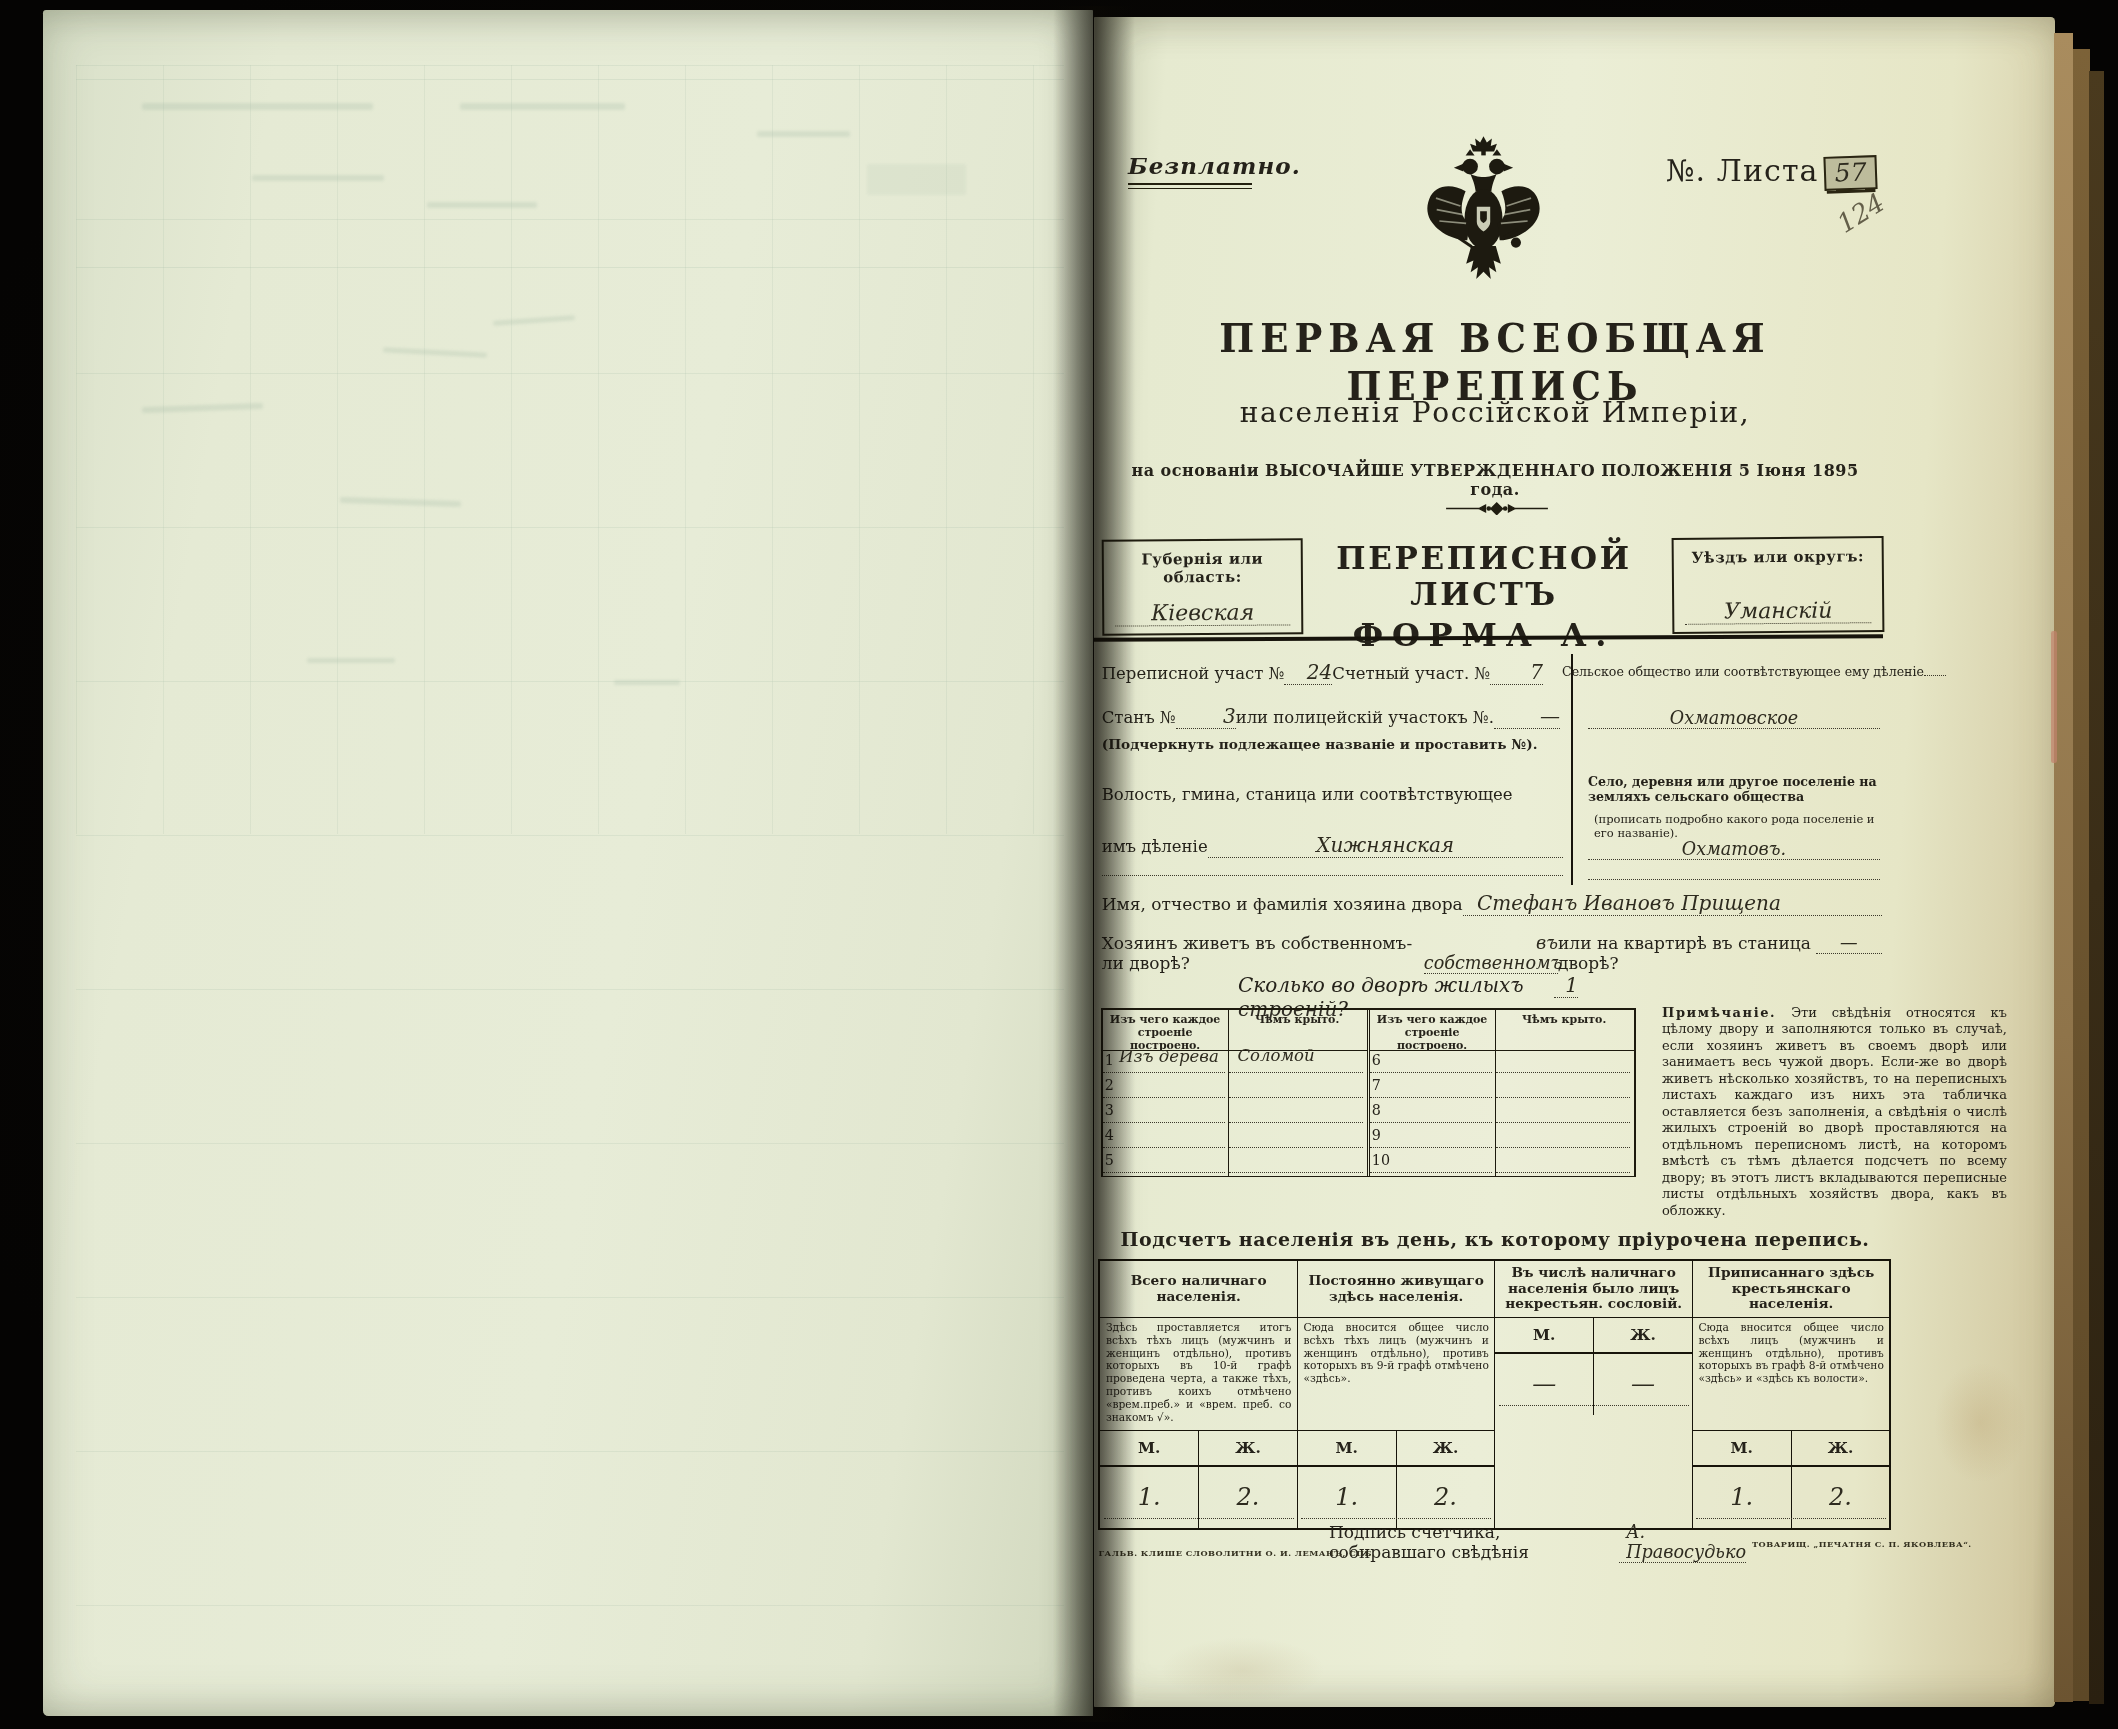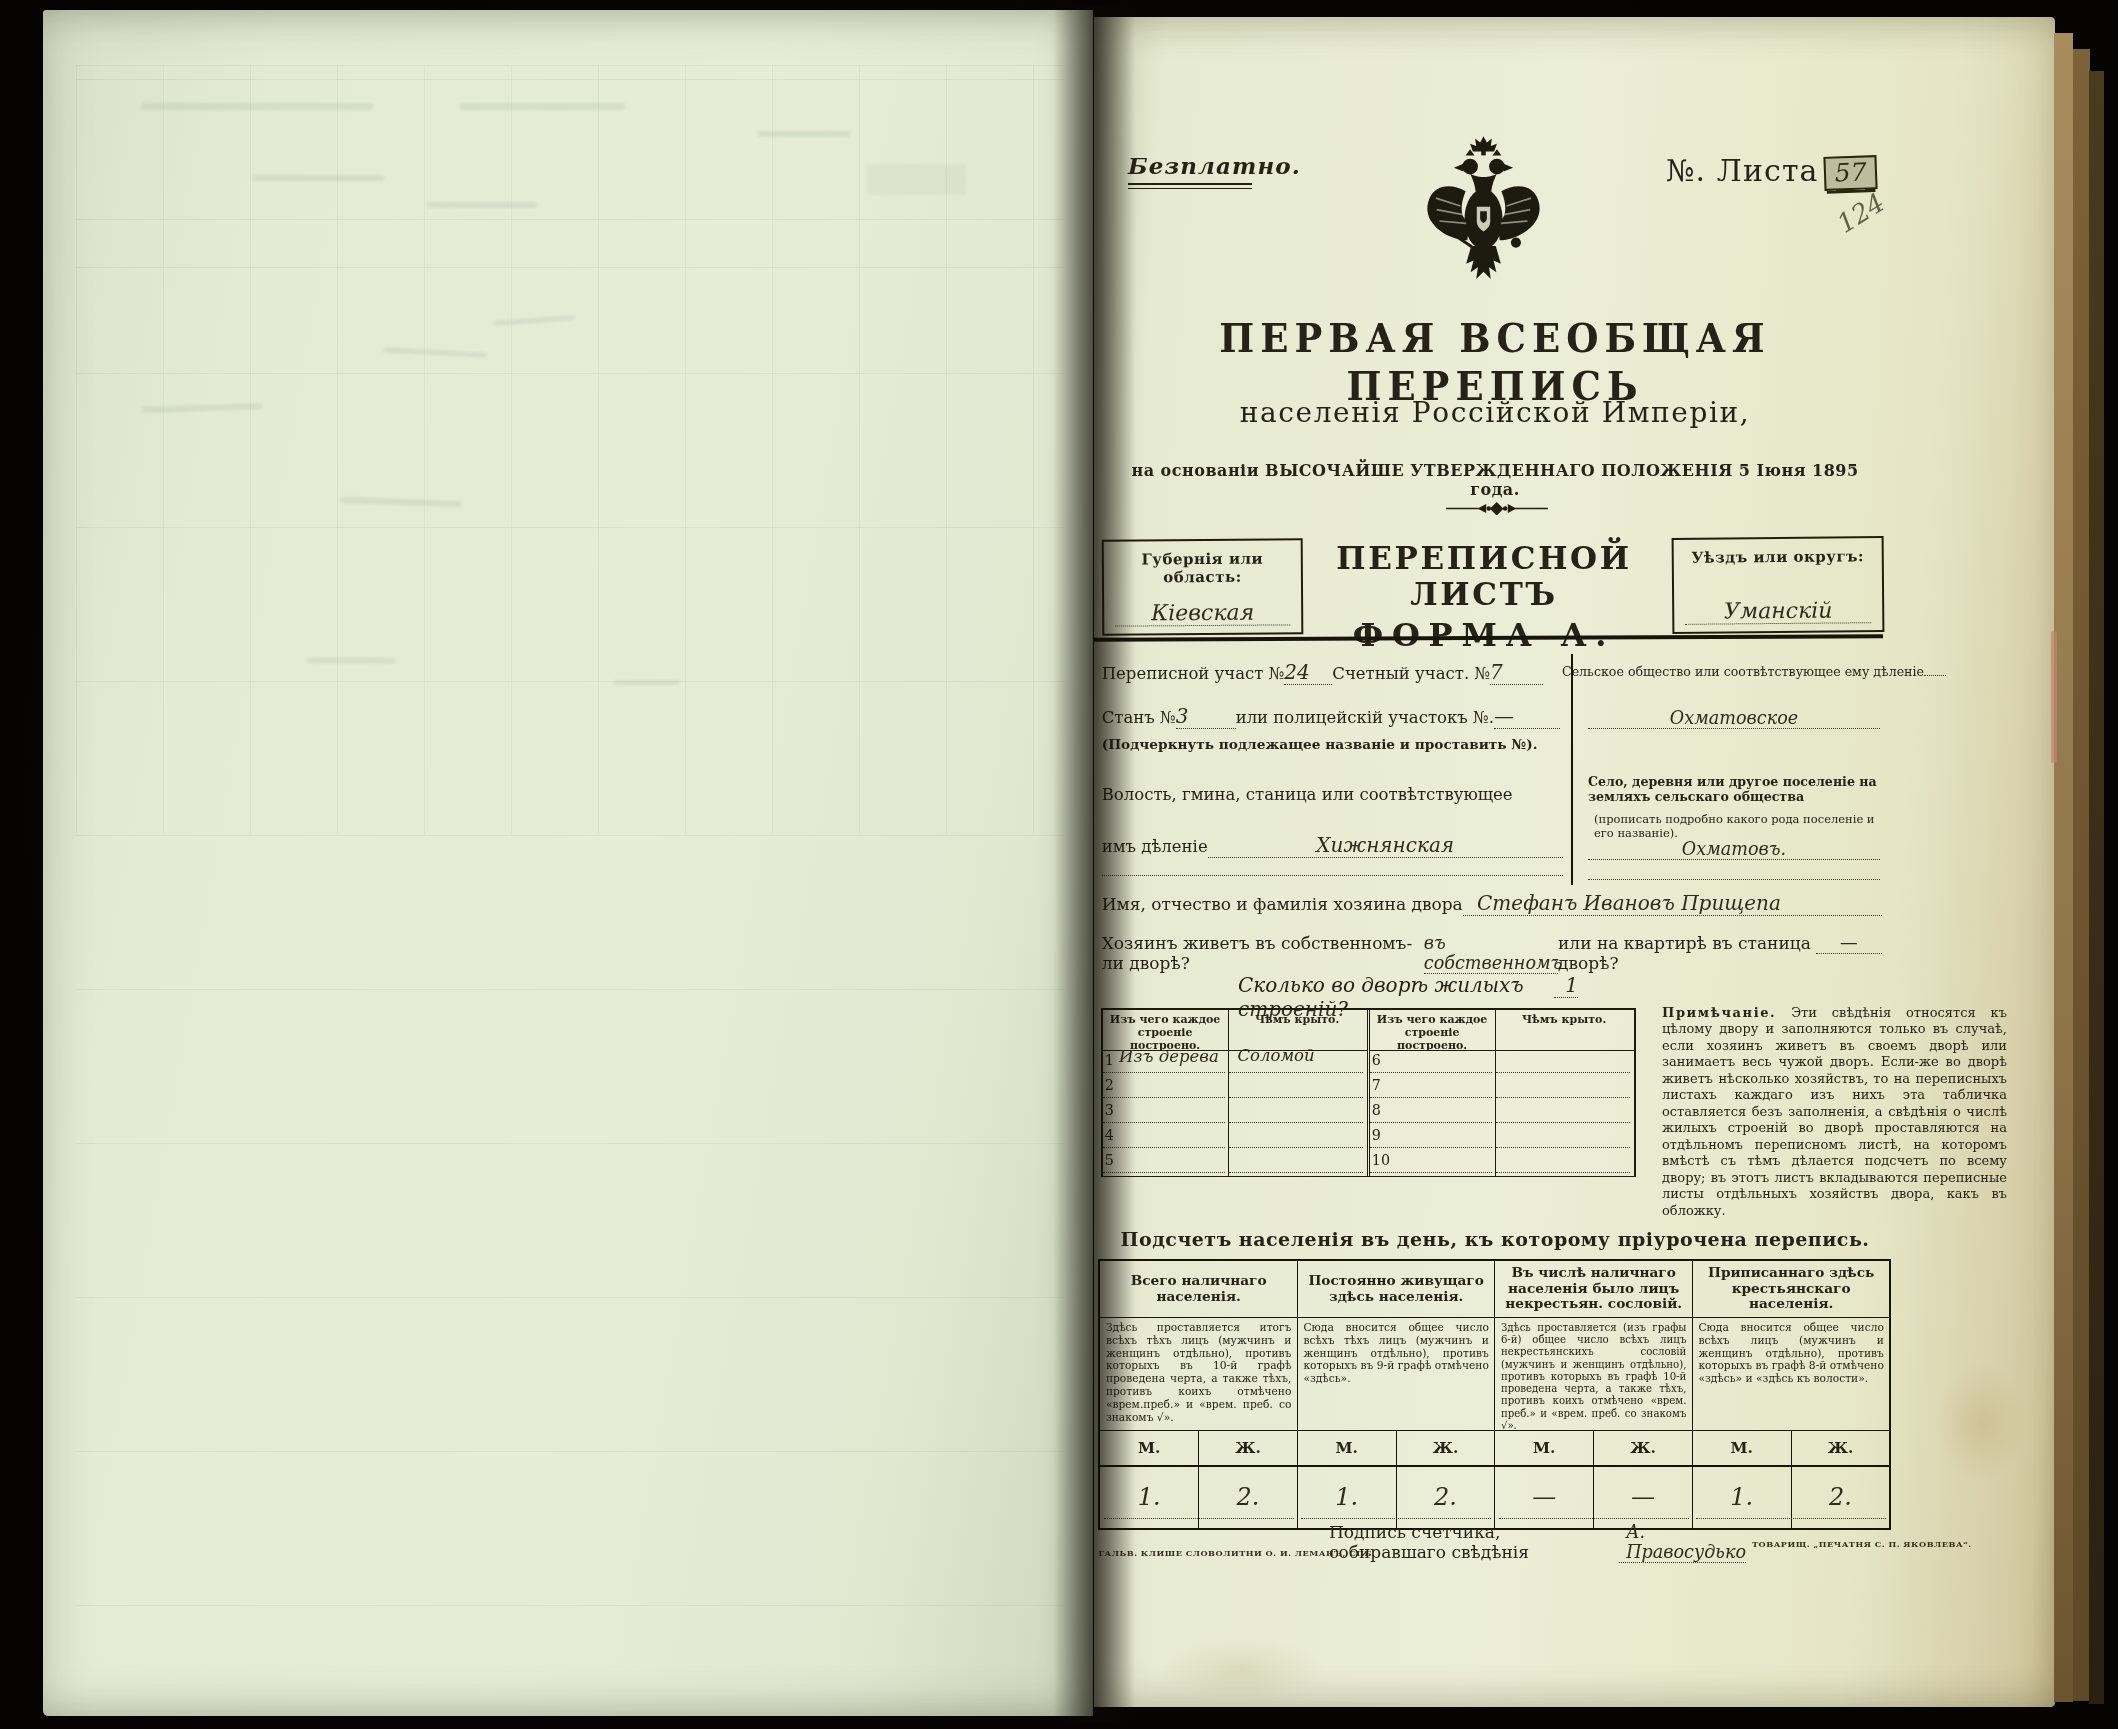--- a/index.html
+++ b/index.html
@@ -56,21 +56,21 @@
   .hbox .val{position:absolute;left:11px;right:11px;bottom:6.6px;text-align:center;font-size:22px;}
   .formt1{font-size:31px;font-weight:bold;letter-spacing:2.7px;}
   .formt2{font-size:32px;font-weight:bold;letter-spacing:8.8px;margin-top:4.4px;}
   .rule{background:#17140c;}
 
   
   .f30{font-size:16.5px;}
   .f23{font-size:12.6px;}
   .hand36{font-size:20px;}
   .hand32{font-size:17.6px;}
-  .fillv{display:inline-block;text-align:left;}
+  .fillv{display:inline-block;text-align:right;}
 
   
   .btable{position:absolute;display:flex;border:2.2px solid #1d1a0e;border-bottom:1.6px solid #1d1a0e;background:rgba(255,255,255,.05);}
   .bhalf{display:flex;flex-direction:column;width:264px;}
   .bhalf.r2{border-left:3.8px double #1d1a0e;}
   .bhead{display:flex;border-bottom:1.6px solid #1d1a0e;height:40px;}
   .bh{font-size:11px;font-weight:600;text-align:center;padding:3.3px 3.3px 0 3.3px;box-sizing:border-box;}
   .bc1{width:126px;border-right:1.1px solid #1d1a0e;}
   .bc2{width:137px;}
   .brow{display:flex;height:25px;}
@@ -400,21 +400,20 @@
               <span class="hand">1.</span>
             </div>
           <div class="tg-vc">
               <span class="hand">2.</span>
             </div>
           <div class="tg-dot"></div>
         </div>
       </div>
       <div class="tgroup">
         <div class="tg-h">Въ числѣ наличнаго населенія было лицъ некрестьян. сословій.</div>
-        <div class="tg-d" style="font-size:10.2px;">Здѣсь проставляется (изъ графы 6-й) общее число всѣхъ лицъ некрестьянскихъ сословій (мужчинъ и женщинъ отдѣльно), противъ которыхъ въ графѣ 10-й проведена черта, а также тѣхъ, противъ коихъ отмѣчено «врем. преб.» и «врем. преб. со знакомъ √».</div>
         <div class="tg-mzh">
           <div class="tg-m">М.</div>
           <div class="tg-m">Ж.</div>
         </div>
         <div class="tg-v">
           <div class="tg-vc">
               <span class="hand">—</span>
             </div>
           <div class="tg-vc">
               <span class="hand">—</span>

